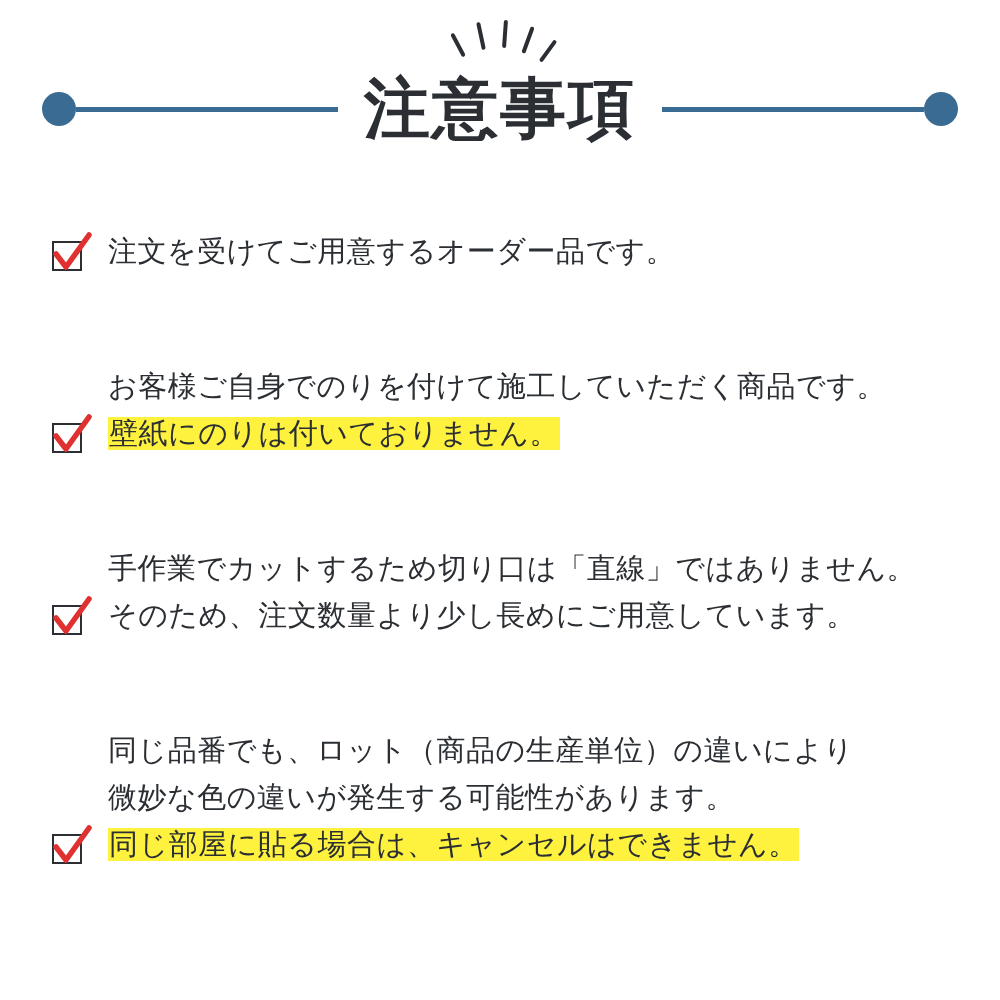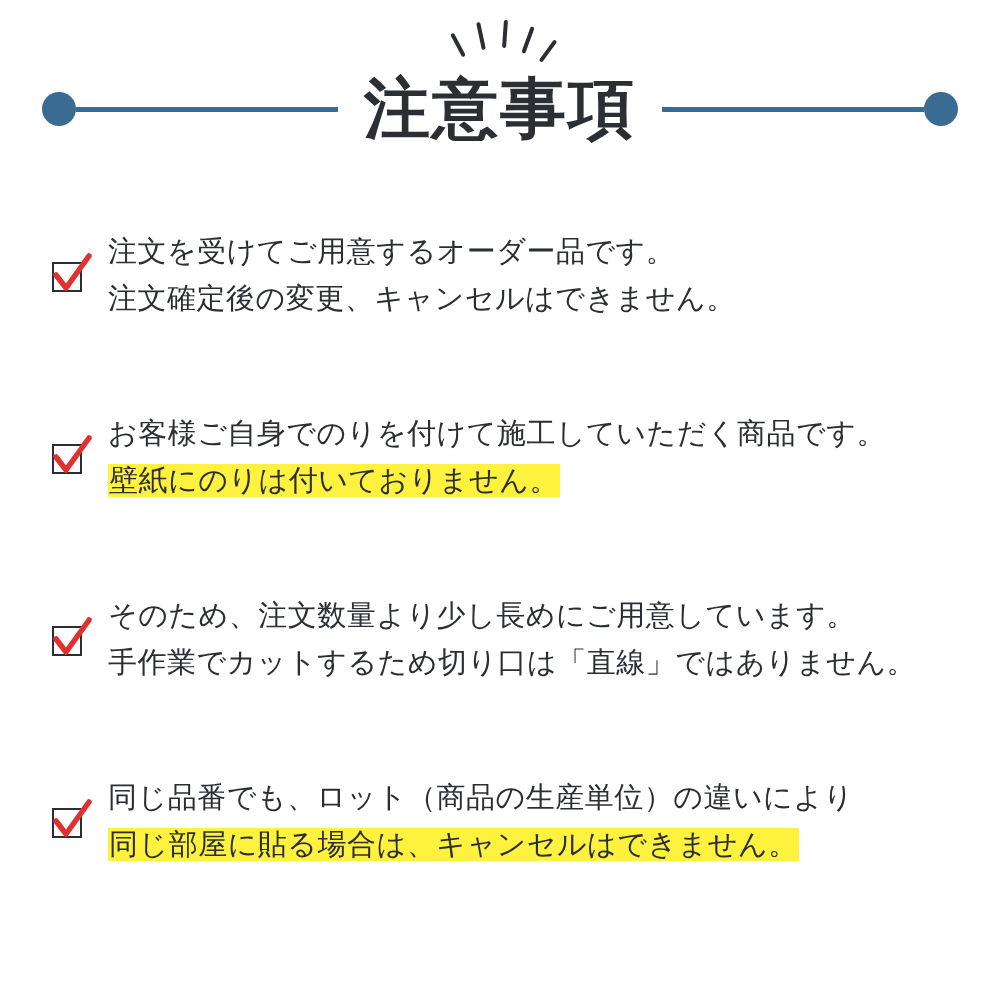--- a/index.html
+++ b/index.html
@@ -81,21 +81,21 @@
   
   .notes {
     position: absolute;
     top: 228px;
     left: 52px;
     right: 40px;
   }
 
   .note {
     display: flex;
-    align-items: center;
+    align-items: flex-end;
     margin-bottom: 88px;
   }
   .note:last-child { margin-bottom: 0; margin-top: 40px; }
 
   .check {
     position: relative;
     width: 34px;
     height: 34px;
     flex: 0 0 auto;
     margin-top: 8px;
@@ -168,21 +168,20 @@
 
   <div class="note">
     <div class="check">
       <div class="box"></div>
       <svg viewBox="0 0 44 44" aria-hidden="true">
         <path d="M7 22 L17 35 L40 3" fill="none" stroke="#e03131" stroke-width="5.5" stroke-linecap="round" stroke-linejoin="round"></path>
       </svg>
     </div>
     <div class="lines">
       <div class="line">注文を受けてご用意するオーダー品です。</div>
-      <div class="line">注文確定後の変更、キャンセルはできません。</div>
     </div>
   </div>
 
   <div class="note">
     <div class="check">
       <div class="box"></div>
       <svg viewBox="0 0 44 44" aria-hidden="true">
         <path d="M7 22 L17 35 L40 3" fill="none" stroke="#e03131" stroke-width="5.5" stroke-linecap="round" stroke-linejoin="round"></path>
       </svg>
     </div>
@@ -193,31 +192,32 @@
   </div>
 
   <div class="note">
     <div class="check">
       <div class="box"></div>
       <svg viewBox="0 0 44 44" aria-hidden="true">
         <path d="M7 22 L17 35 L40 3" fill="none" stroke="#e03131" stroke-width="5.5" stroke-linecap="round" stroke-linejoin="round"></path>
       </svg>
     </div>
     <div class="lines">
+      <div class="line">手作業でカットするため切り口は「直線」ではありません。</div>
       <div class="line">そのため、注文数量より少し長めにご用意しています。</div>
-      <div class="line">手作業でカットするため切り口は「直線」ではありません。</div>
     </div>
   </div>
 
   <div class="note">
     <div class="check">
       <div class="box"></div>
       <svg viewBox="0 0 44 44" aria-hidden="true">
         <path d="M7 22 L17 35 L40 3" fill="none" stroke="#e03131" stroke-width="5.5" stroke-linecap="round" stroke-linejoin="round"></path>
       </svg>
     </div>
     <div class="lines">
       <div class="line">同じ品番でも、ロット（商品の生産単位）の違いにより</div>
+      <div class="line">微妙な色の違いが発生する可能性があります。</div>
       <div class="line"><span class="hl">同じ部屋に貼る場合は、キャンセルはできません。</span></div>
     </div>
   </div>
 
 </div>
 
 </body></html>

